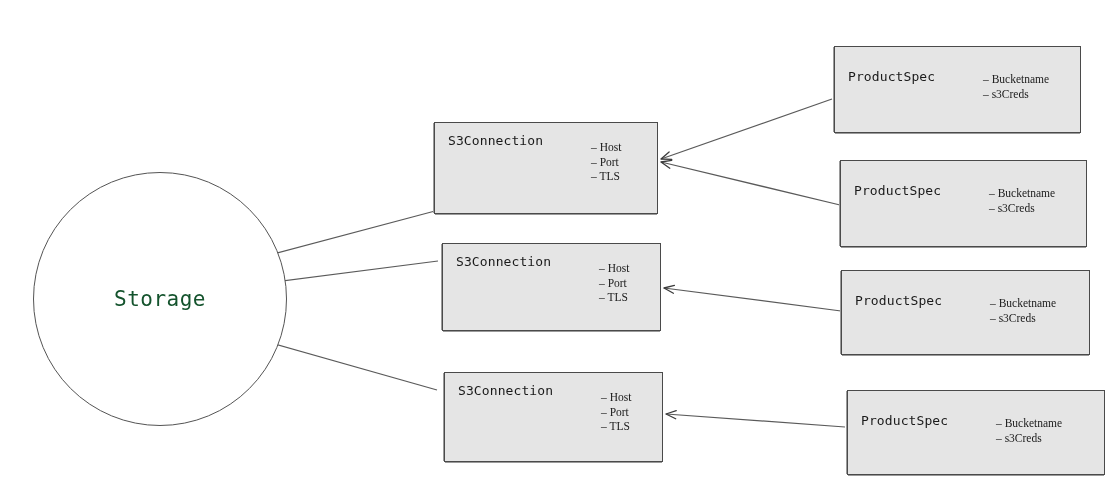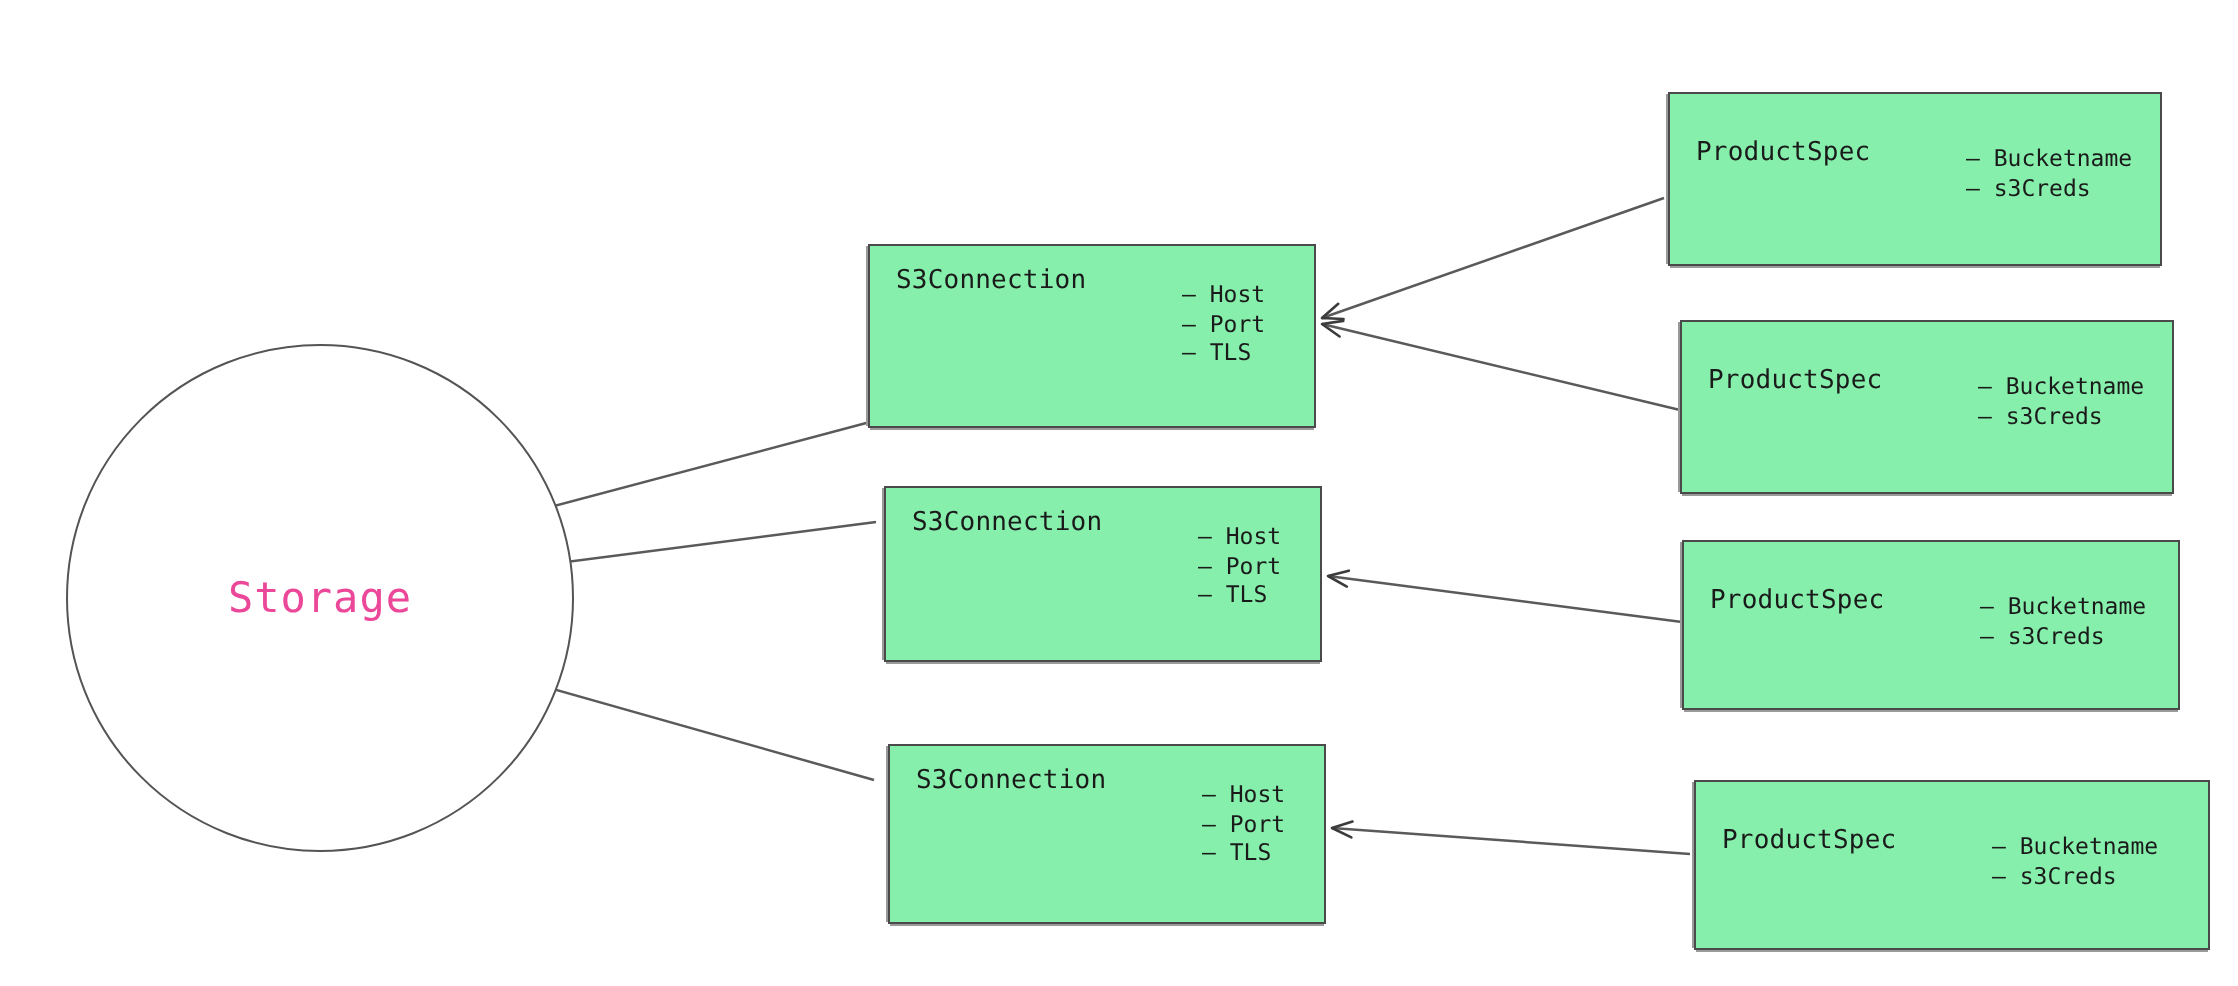--- a/index.html
+++ b/index.html
@@ -22,40 +22,41 @@
     position: absolute;
     left: 0;
     top: 0;
     width: 1119px;
     height: 493px;
     pointer-events: none;
   }
   .node-box {
     position: absolute;
     box-sizing: border-box;
-    background: #86efac;
+    background: #e5e5e5;
     border: 1.4px solid #4a4a4a;
     box-shadow: -2px 0 0 -1px #9a9a9a, 0 2px 0 -1px #9a9a9a;
   }
   .node-title {
     position: absolute;
     left: 13px;
     top: 10px;
     font-size: 13px;
     line-height: 15px;
     color: #1a1a1a;
     letter-spacing: 0.1px;
     white-space: nowrap;
   }
   .node-attrs {
     position: absolute;
     font-size: 11.5px;
     line-height: 14.5px;
     color: #1a1a1a;
     white-space: nowrap;
+    font-family: Liberation Serif, serif;
   }
   .attr-row {
     white-space: nowrap;
   }
   .s3-attrs {
     left: 140px;
     top: 17px;
     margin-left: 16px;
   }
   .ps-attrs {
@@ -67,21 +68,21 @@
     box-sizing: border-box;
     border: 1.5px solid #545454;
     border-radius: 50%;
     background: #ffffff;
     display: flex;
     align-items: center;
     justify-content: center;
   }
   .circle-label {
     font-size: 21px;
-    color: #ec4899;
+    color: #14532d;
     letter-spacing: 0.5px;
     white-space: nowrap;
   }
 </style>
 </head>
 <body>
 
 <div id="canvas">
 
   <svg id="wires" viewBox="0 0 1119 493" width="1119" height="493">

